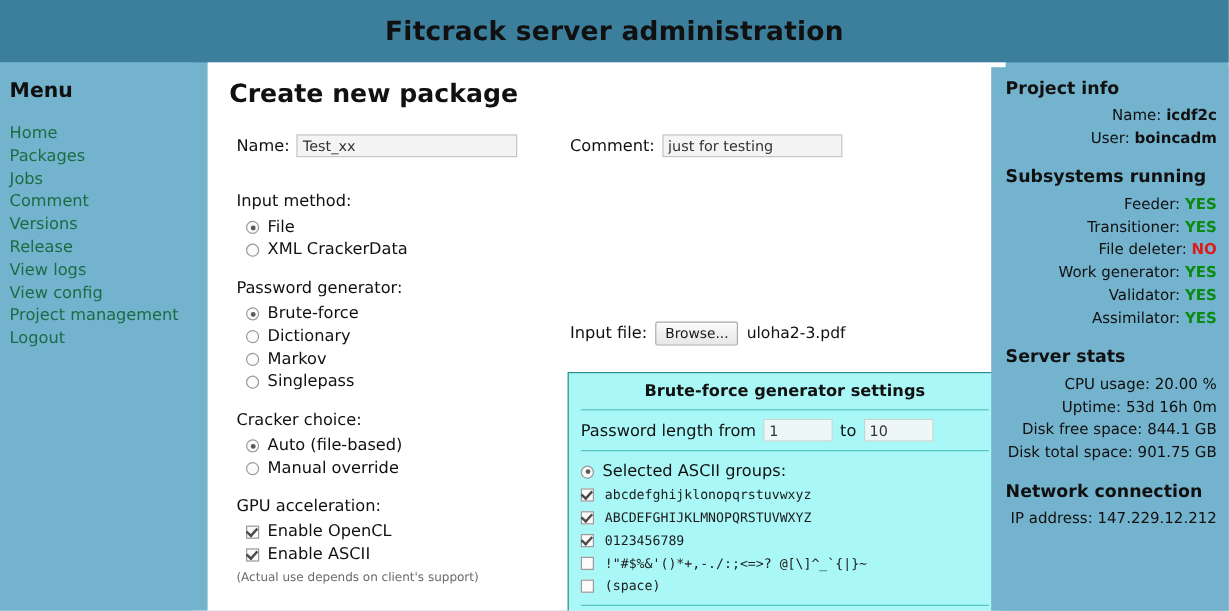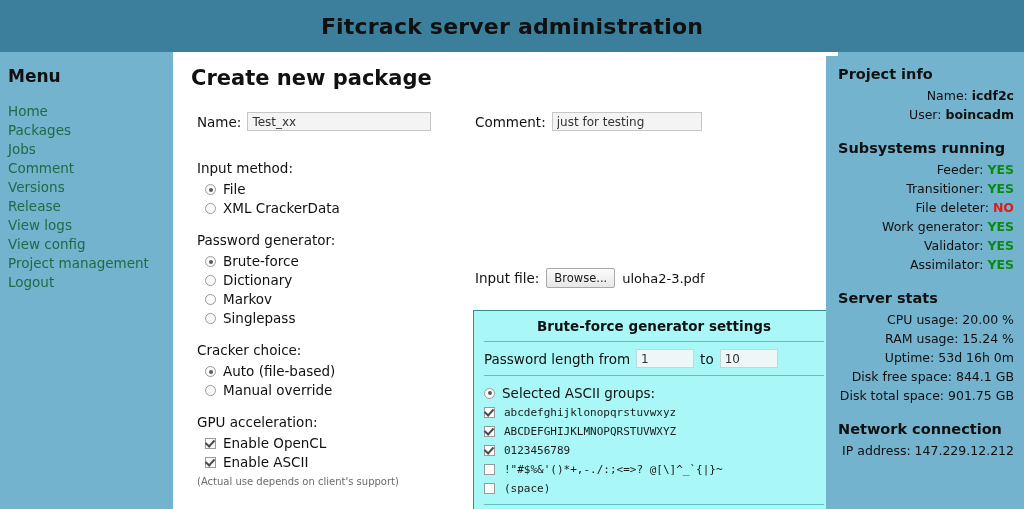--- a/index.html
+++ b/index.html
@@ -390,21 +390,20 @@
         <div class="rs-line"><span>File deleter:</span> <span class="no">NO</span></div>
         <div class="rs-line"><span>Work generator:</span> <span class="yes">YES</span></div>
         <div class="rs-line"><span>Validator:</span> <span class="yes">YES</span></div>
         <div class="rs-line"><span>Assimilator:</span> <span class="yes">YES</span></div>
       </div>
     <div class="rs-gap"></div>
 
     <div class="rs-heading">Server stats</div>
     <div id="server-stats-rows">
         <div class="rs-line">CPU usage: 20.00 %</div>
-        <div class="rs-line">RAM usage: 15.24 %</div>
         <div class="rs-line">Uptime: 53d 16h 0m</div>
         <div class="rs-line">Disk free space: 844.1 GB</div>
         <div class="rs-line">Disk total space: 901.75 GB</div>
       </div>
     <div class="rs-gap"></div>
 
     <div class="rs-heading">Network connection</div>
     <div id="network-rows">
         <div class="rs-line">IP address: 147.229.12.212</div>
       </div>

